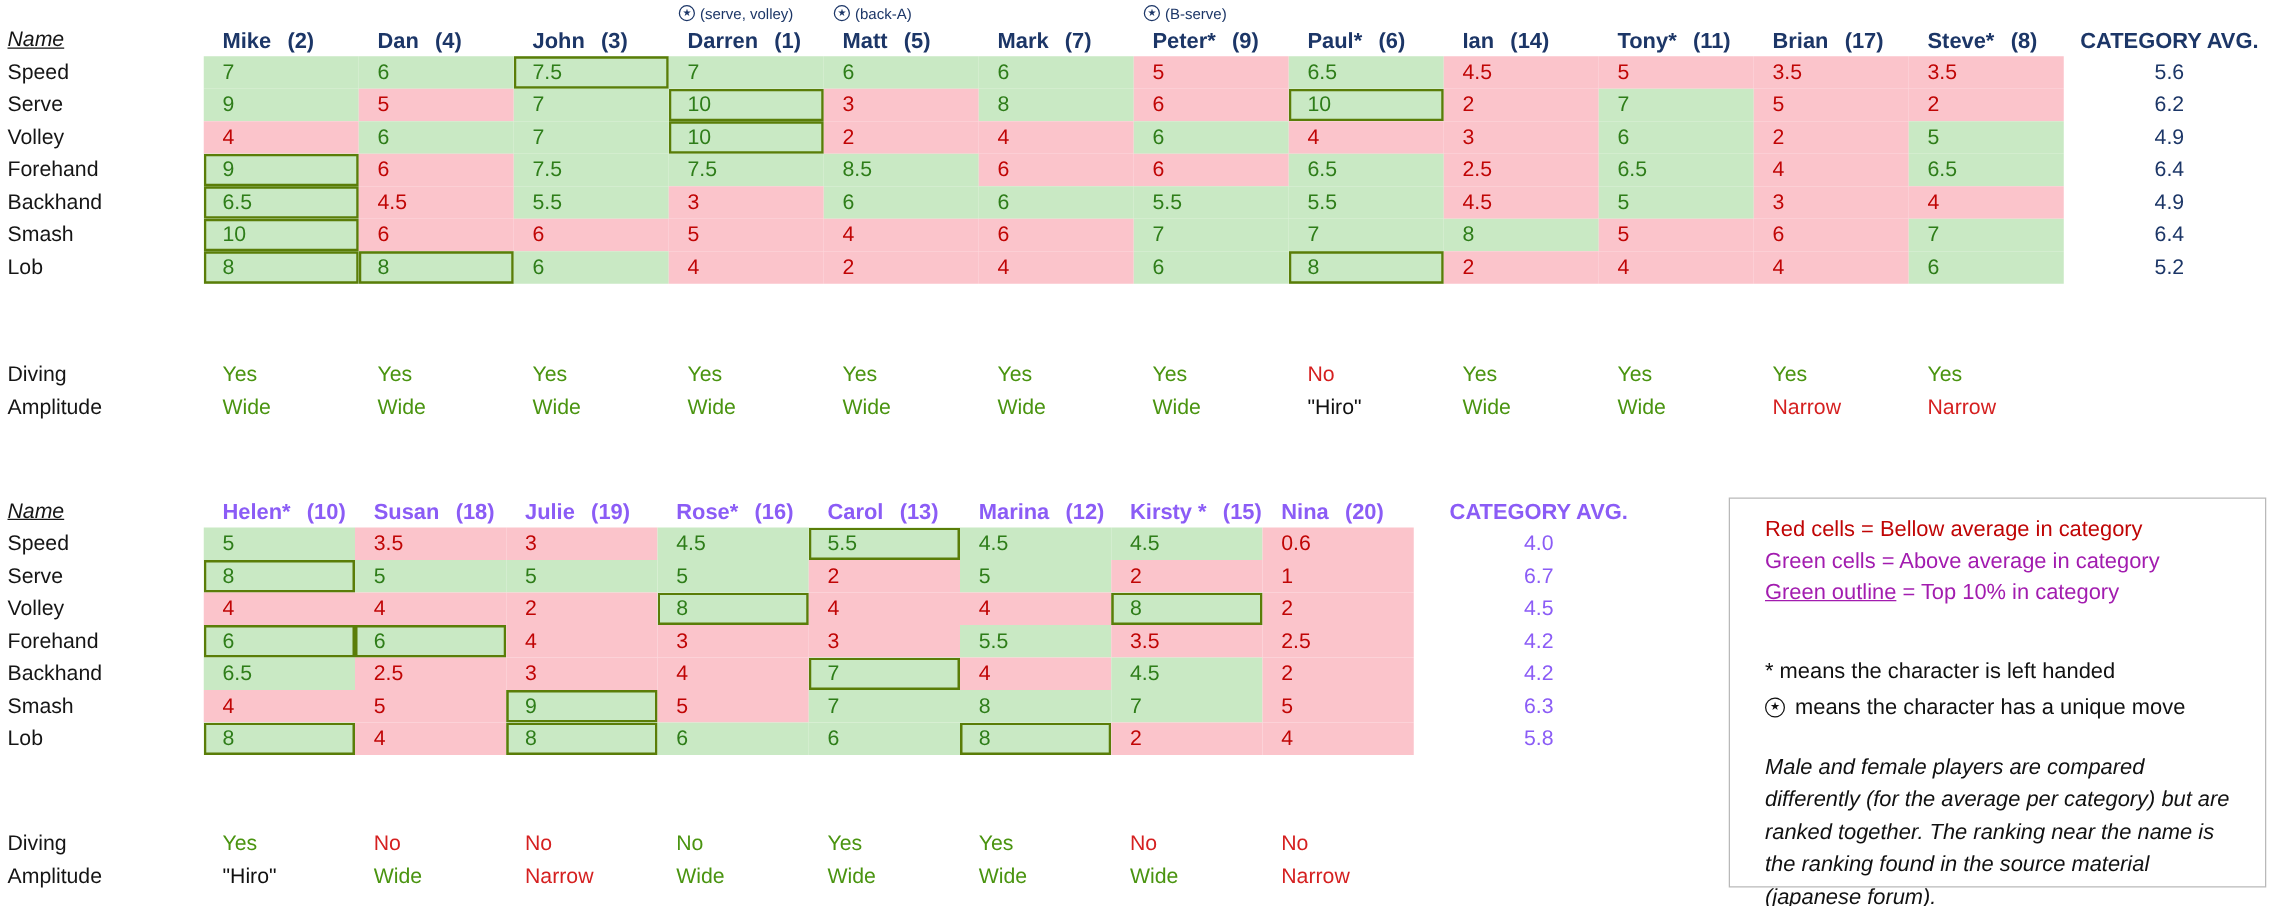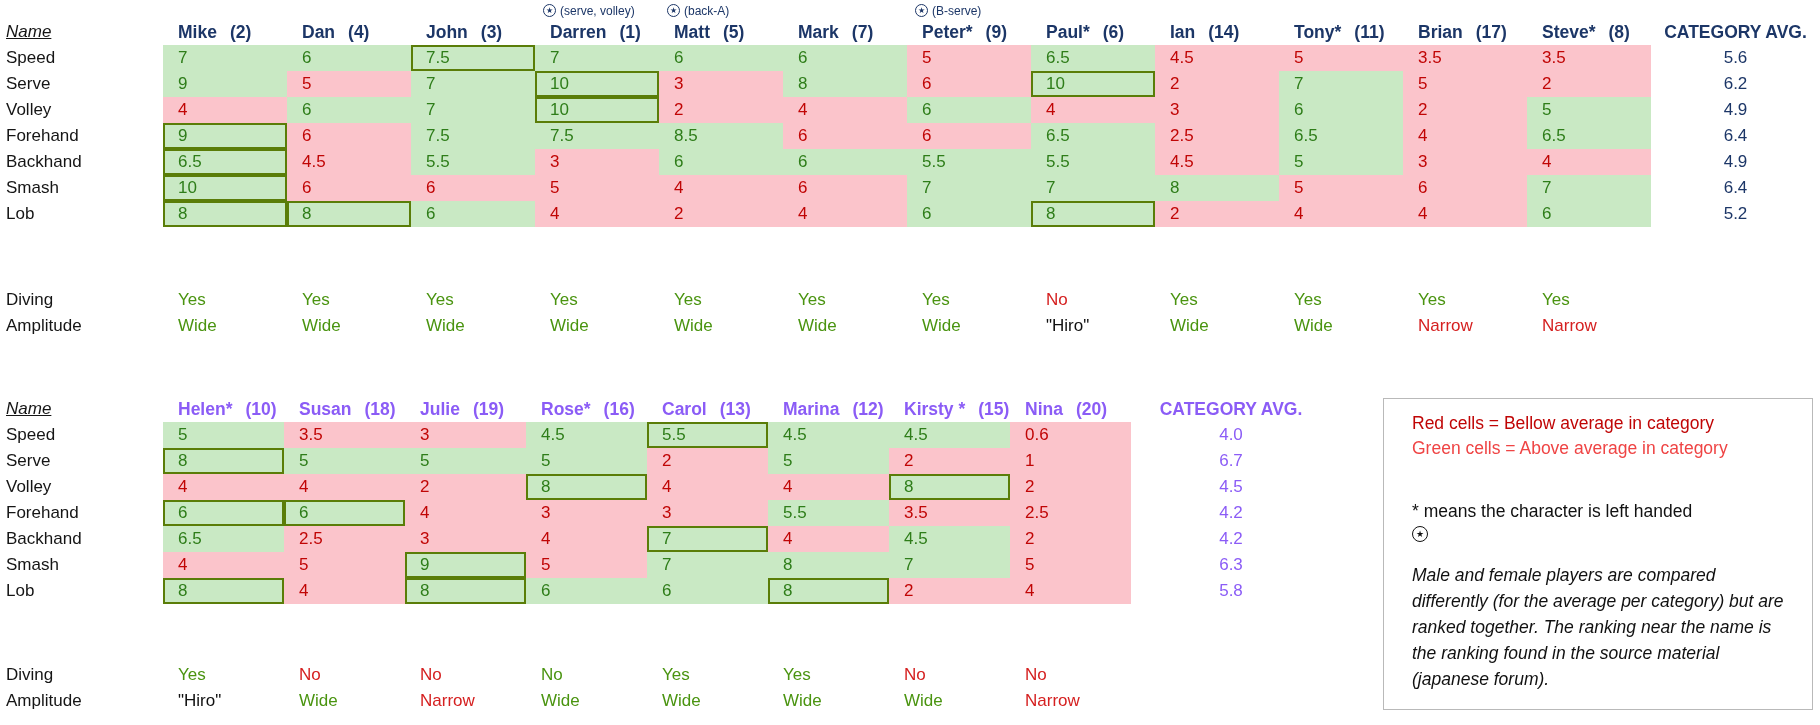--- a/index.html
+++ b/index.html
@@ -39,21 +39,21 @@
   .male .t-gap{height:60px}
   .female .t-gap{height:58px}
 
   .t-ann{font-size:12px;padding-left:8px;white-space:nowrap;overflow:visible}
   .circled-star{display:inline-flex;align-items:center;justify-content:center;width:13px;height:13px;border:1px solid #1c3667;border-radius:50%;font-size:8px;line-height:1;margin-right:4px;color:#1c3667;flex:none}
   .circled-star.dark{width:16px;height:16px;border-color:#111;color:#111;font-size:9px;margin-right:8px}
 
   .legend{position:absolute;left:1383px;top:398px;width:430px;height:312px;border:1px solid #b9b9b9;background:#fff;padding:12px 28px;font-size:17.5px}
   .lg-line{line-height:25px;white-space:nowrap}
   .lg-red{color:#c00505}
-  .lg-green{color:#ef4444}
+  .lg-green{color:#a21caf}
   .lg-black{color:#111;line-height:29px;display:flex;align-items:center}
   .u{text-decoration:underline}
   .lg-sp1{height:36px}
   .lg-sp2{height:20px}
   .lg-note{font-style:italic;color:#111;line-height:26px;font-size:17.5px}
 </style>
 </head>
 <body>
 
 <div class="page">
@@ -786,22 +786,24 @@
         <div class="t-cell">
           <span class="tx-r">Narrow</span>
         </div>
         <div class="t-avg"></div>
       </div>
     </div>
 
   <div class="legend">
     <div class="lg-line lg-red">Red cells = Bellow average in category</div>
     <div class="lg-line lg-green">Green cells = Above average in category</div>
+    <div class="lg-line lg-green"><span class="u">Green outline</span><span> = Top 10% in category</span></div>
     <div class="lg-sp1"></div>
     <div class="lg-line lg-black">* means the character is left handed</div>
     <div class="lg-line lg-black">
         <span class="circled-star dark">★</span>
+        <span>means the character has a unique move</span>
       </div>
     <div class="lg-sp2"></div>
     <div class="lg-note">Male and female players are compared differently (for the average per category) but are ranked together. The ranking near the name is the ranking found in the source material (japanese forum).</div>
   </div>
 
 </div>
 
 </body></html>

